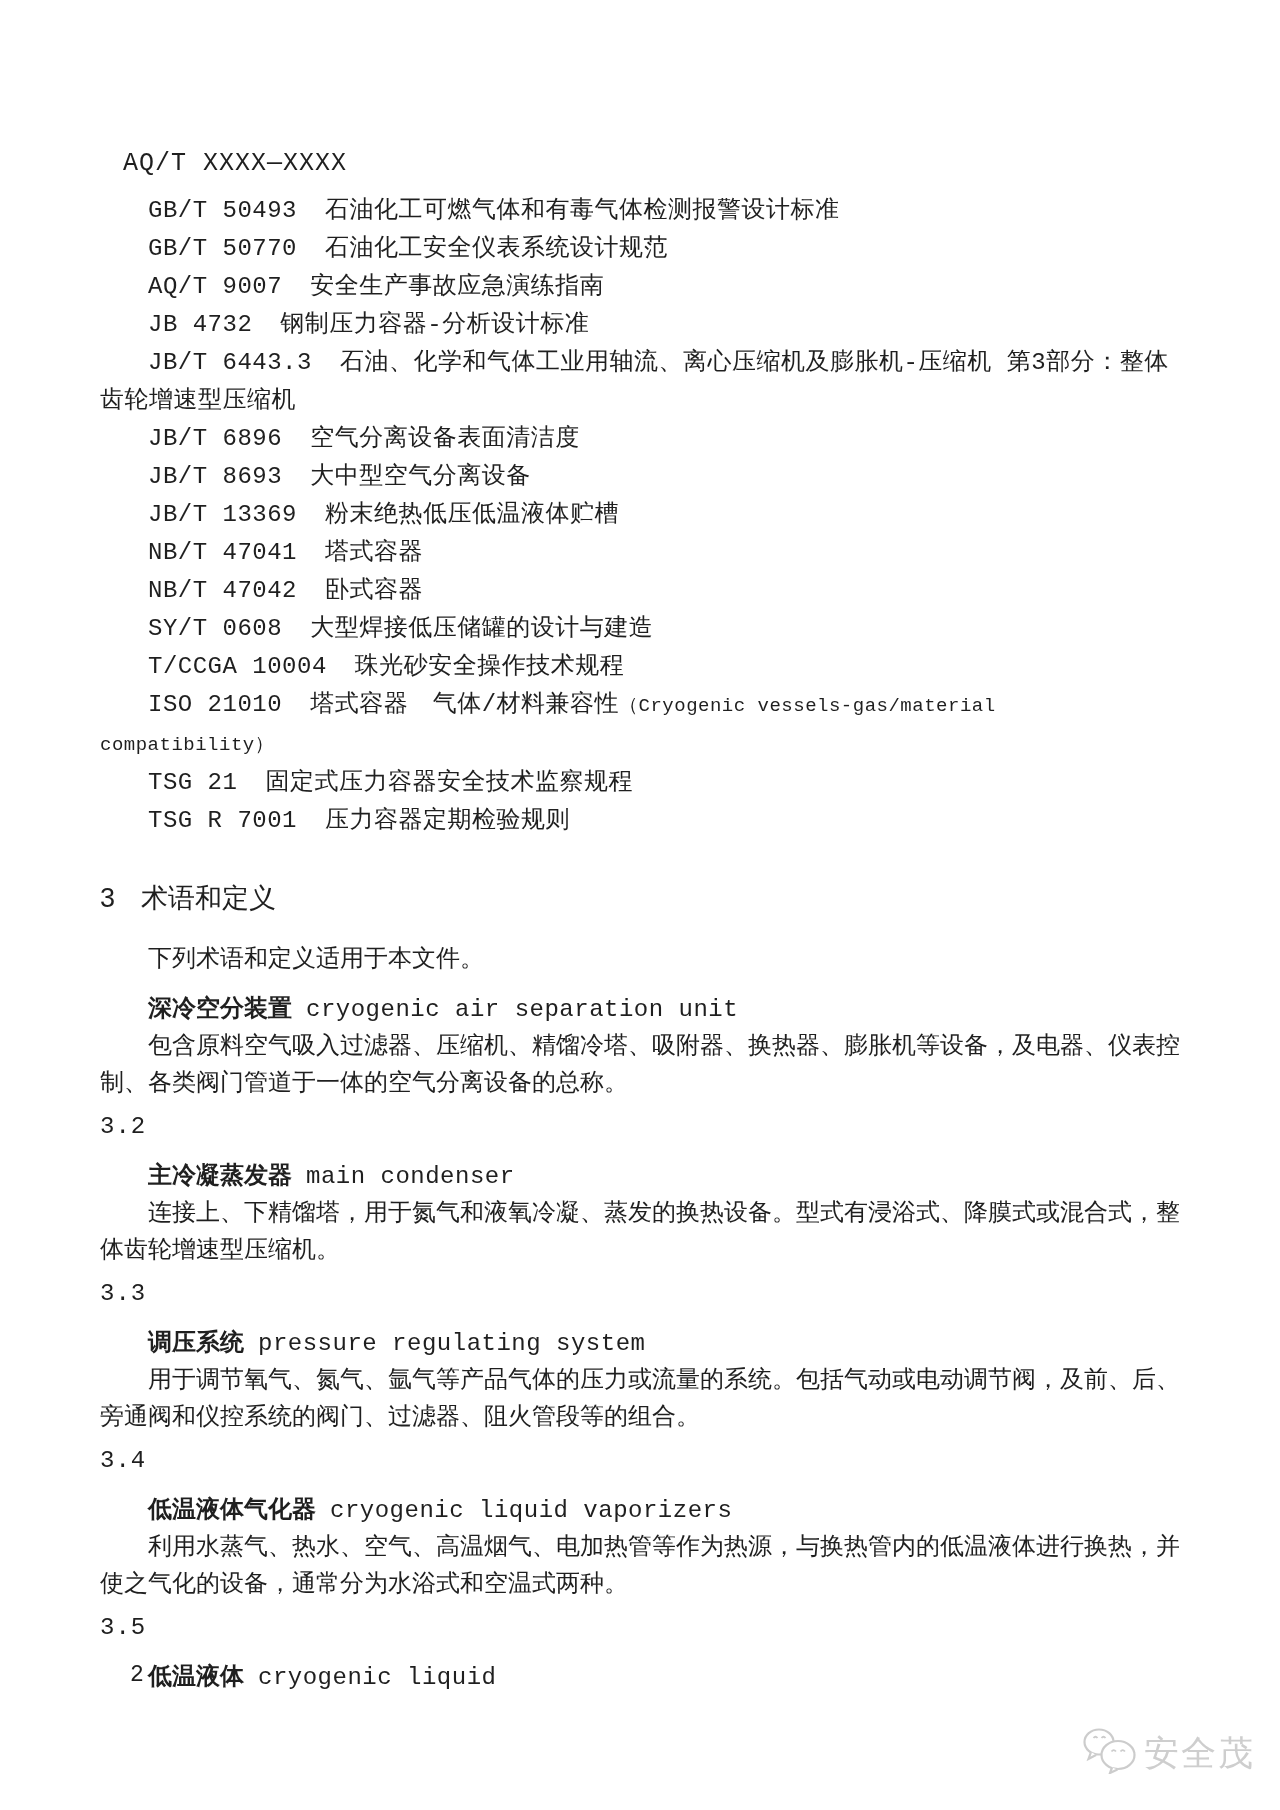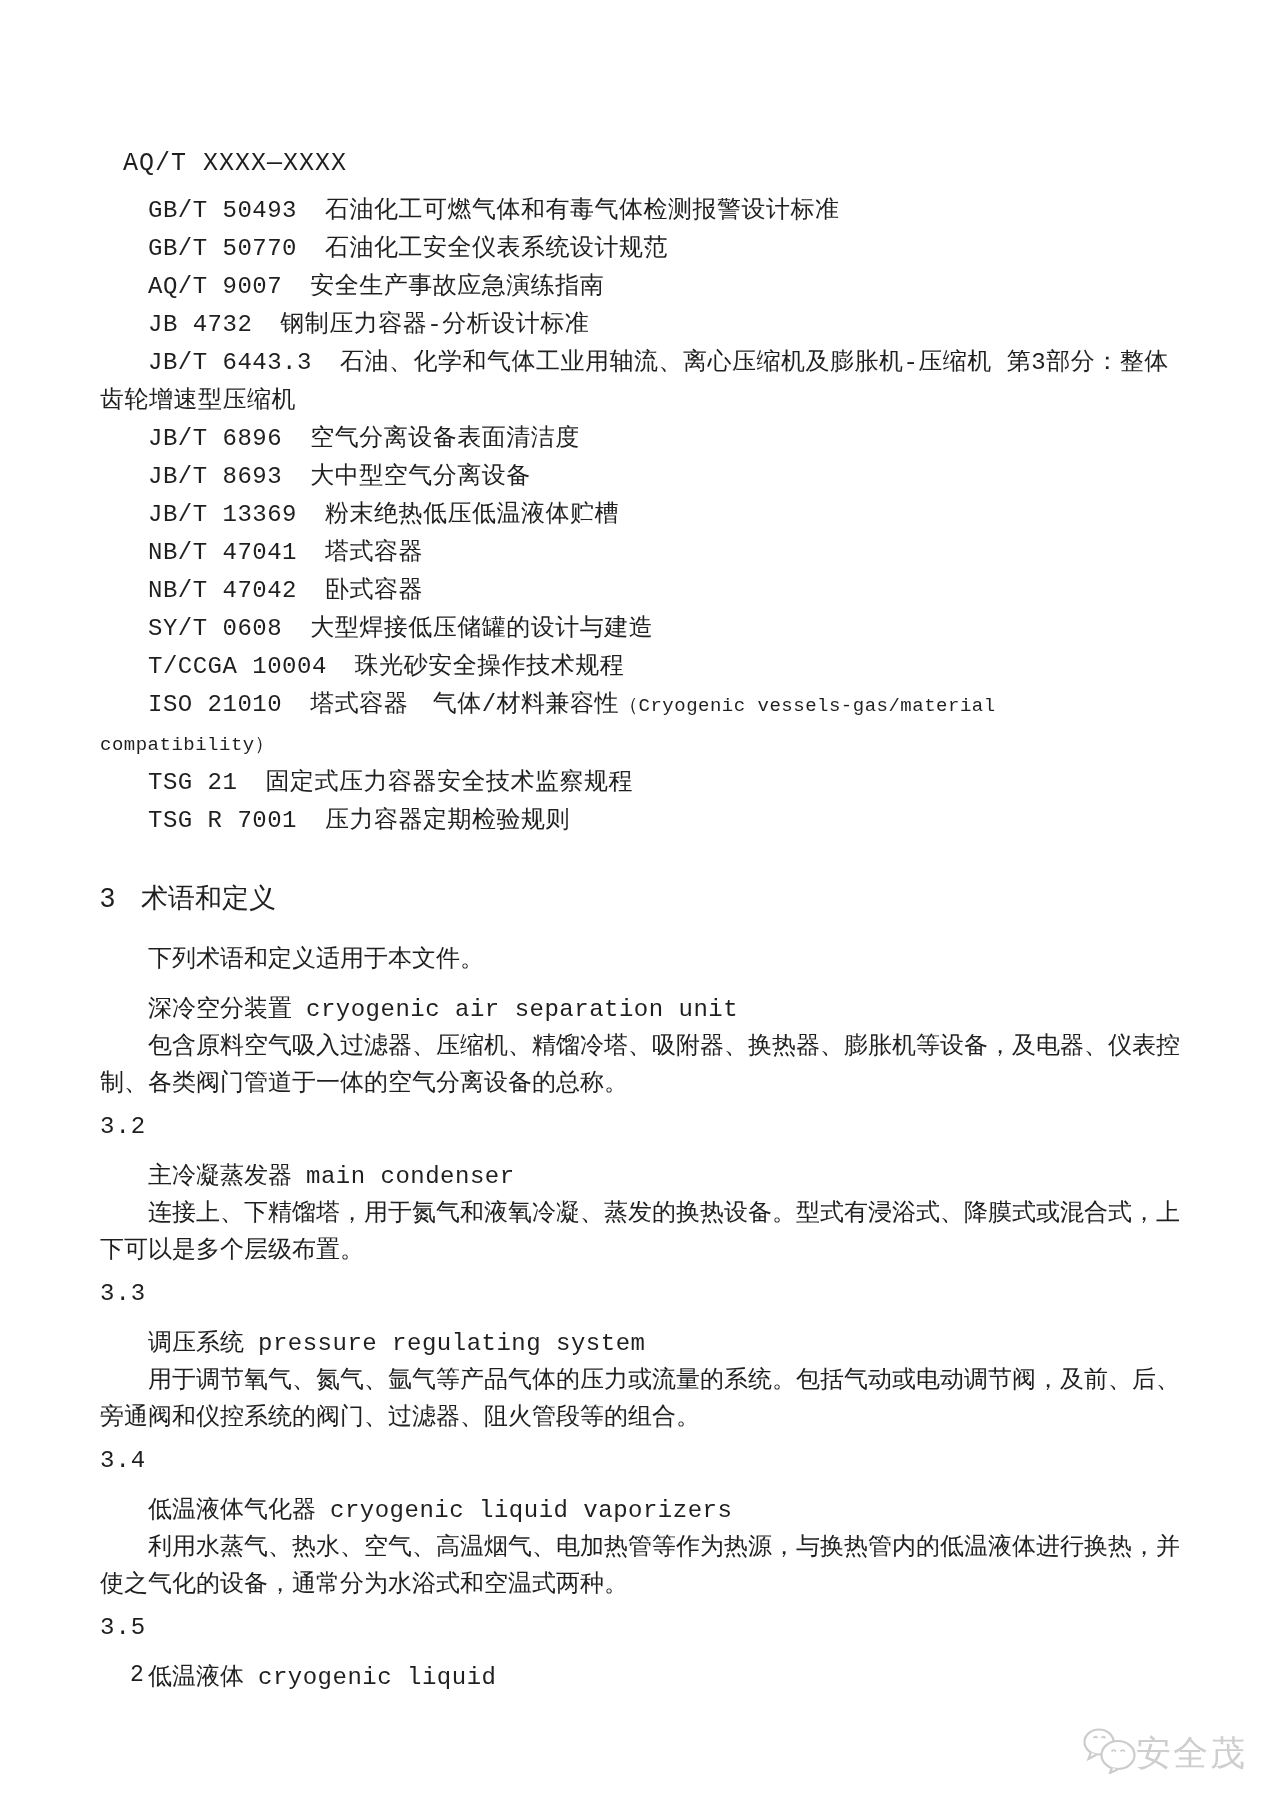--- a/index.html
+++ b/index.html
@@ -61,21 +61,21 @@
     line-height: 40px;
     letter-spacing: 1px;
   }
   .term-line {
     margin-top: 10px;
     font-size: 24px;
     line-height: 36px;
     text-indent: 48px;
   }
   .term-zh {
-    font-weight: 400;
+    font-weight: 700;
     font-family: "Liberation Sans", "DejaVu Sans", sans-serif;
     margin-right: 14px;
   }
   .term-en { letter-spacing: 0.5px; }
   .definition {
     font-size: 24px;
     line-height: 37px;
     text-indent: 48px;
     text-align: justify;
   }
@@ -88,21 +88,21 @@
     font-size: 23px;
     line-height: 26px;
   }
   
   .watermark {
     position: absolute;
     left: 1082px;
     top: 1726px;
     display: flex;
     align-items: center;
-    gap: 0;
+    gap: 8px;
     opacity: 0.9;
   }
   .watermark-label {
     font-size: 35px;
     line-height: 46px;
     color: #c9c9c9;
     font-family: "Liberation Sans", "DejaVu Sans", sans-serif;
     letter-spacing: 2px;
     text-shadow: 1px 1px 0 #ffffff;
     white-space: nowrap;
@@ -138,21 +138,21 @@
   <p class="sec-intro">下列术语和定义适用于本文件。</p>
 
   <div class="term-section">
     <p class="term-line"><span class="term-zh">深冷空分装置</span><span class="term-en">cryogenic air separation unit</span></p>
     <p class="definition">包含原料空气吸入过滤器、压缩机、精馏冷塔、吸附器、换热器、膨胀机等设备，及电器、仪表控制、各类阀门管道于一体的空气分离设备的总称。</p>
   </div>
 
   <div class="term-section">
     <p class="term-num">3.2</p>
     <p class="term-line"><span class="term-zh">主冷凝蒸发器</span><span class="term-en">main condenser</span></p>
-    <p class="definition">连接上、下精馏塔，用于氮气和液氧冷凝、蒸发的换热设备。型式有浸浴式、降膜式或混合式，上下可以是多个层级布置。</p>
+    <p class="definition">连接上、下精馏塔，用于氮气和液氧冷凝、蒸发的换热设备。型式有浸浴式、降膜式或混合式，整体齿轮增速型压缩机。</p>
   </div>
 
   <div class="term-section">
     <p class="term-num">3.3</p>
     <p class="term-line"><span class="term-zh">调压系统</span><span class="term-en">pressure regulating system</span></p>
     <p class="definition">用于调节氧气、氮气、氩气等产品气体的压力或流量的系统。包括气动或电动调节阀，及前、后、旁通阀和仪控系统的阀门、过滤器、阻火管段等的组合。</p>
   </div>
 
   <div class="term-section">
     <p class="term-num">3.4</p>

